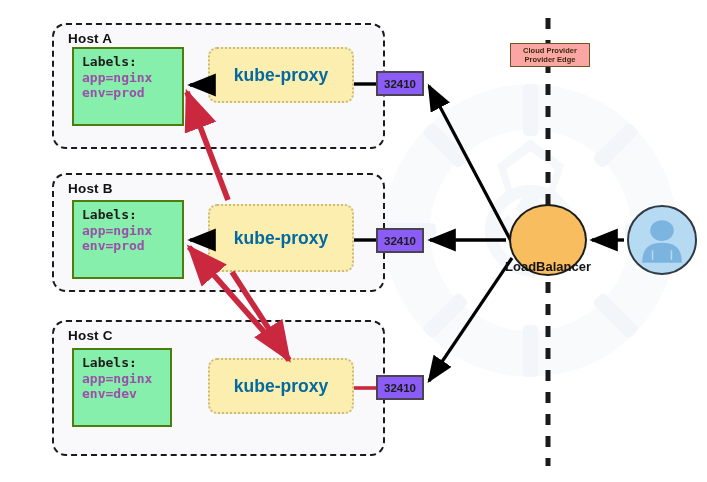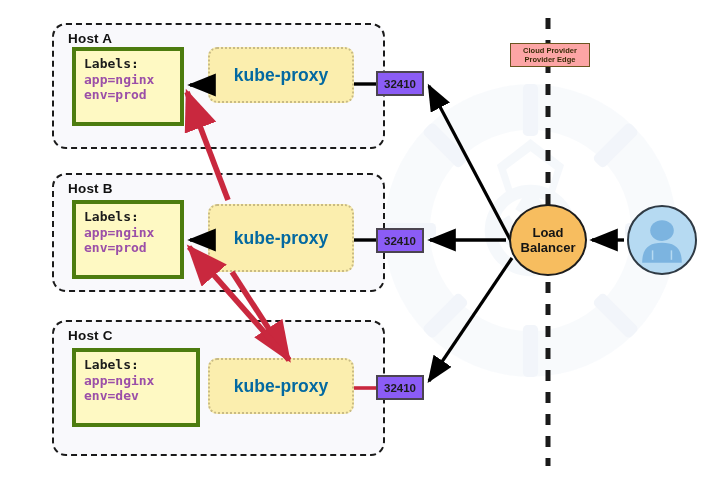--- a/index.html
+++ b/index.html
@@ -33,22 +33,22 @@
     left:14px;top:6px;
     font-size:13.5px;
     font-weight:bold;
     color:#111111;
     letter-spacing:.2px;
   }
 
   
   .pod{
     position:absolute;
-    background:#fef9c3;
-    border:4px solid #4d7c0f;
+    background:#86efac;
+    border:2px solid #4d7c0f;
     box-sizing:border-box;
   }
   .pod-text{
     position:absolute;
     left:8px;top:5px;
     font-family:"DejaVu Sans Mono", monospace;
     font-size:13px;
     line-height:15.5px;
     font-weight:bold;
     white-space:pre;
@@ -101,22 +101,22 @@
 
   
   #load-balancer{
     position:absolute;
     left:509px;top:204px;
     width:78px;height:72px;
     background:#f7bd5f;
     border:2px solid #1d1d1d;
     border-radius:50%;
     box-sizing:border-box;
-    display:flex;flex-direction:column;
-    align-items:center;justify-content:center;
+    display:flex;flex-direction:row;
+    align-items:flex-end;justify-content:center;
     font-size:13px;font-weight:bold;color:#141414;
     line-height:15px;
     z-index:6;
   }
 
   
   #user{
     position:absolute;
     left:627px;top:205px;
     width:70px;height:70px;
@@ -189,21 +189,21 @@
     <div class="pod-text"><span class="k">Labels:</span>
 <span class="v">app=nginx</span>
 <span class="v">env=prod</span></div>
   </div>
   <div class="proxy" style="left:208px;top:204px;width:146px;height:68px;">kube-proxy</div>
   <div class="port" style="left:376px;top:228px;width:48px;height:25px;">32410</div>
 
   <div class="host" style="left:52px;top:320px;width:333px;height:136px;">
     <div class="host-title">Host C</div>
   </div>
-  <div class="pod" style="left:72px;top:348px;width:128px;height:79px;">
+  <div class="pod" style="left:72px;top:348px;width:100px;height:79px;">
     <div class="pod-text"><span class="k">Labels:</span>
 <span class="v">app=nginx</span>
 <span class="v">env=dev</span></div>
   </div>
   <div class="proxy" style="left:208px;top:358px;width:146px;height:56px;">kube-proxy</div>
   <div class="port" style="left:376px;top:375px;width:48px;height:25px;">32410</div>
 
   <div id="cloud-edge">
     <span>Cloud Provider</span>
     <span>Provider Edge</span>

